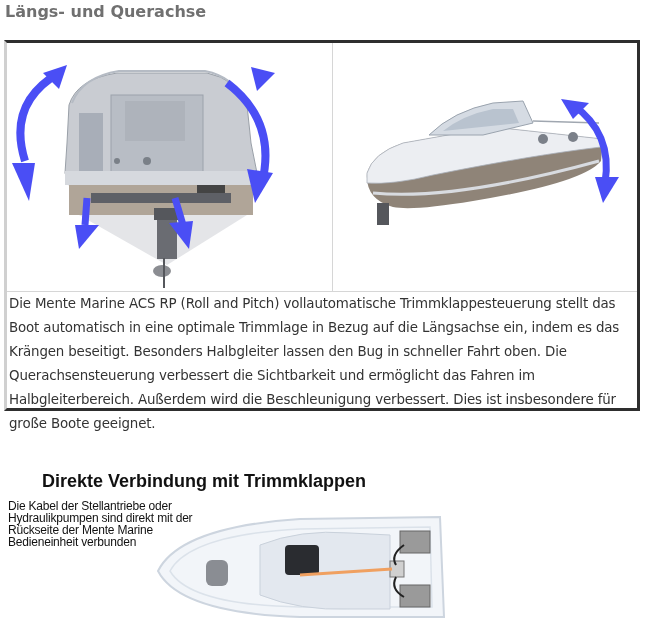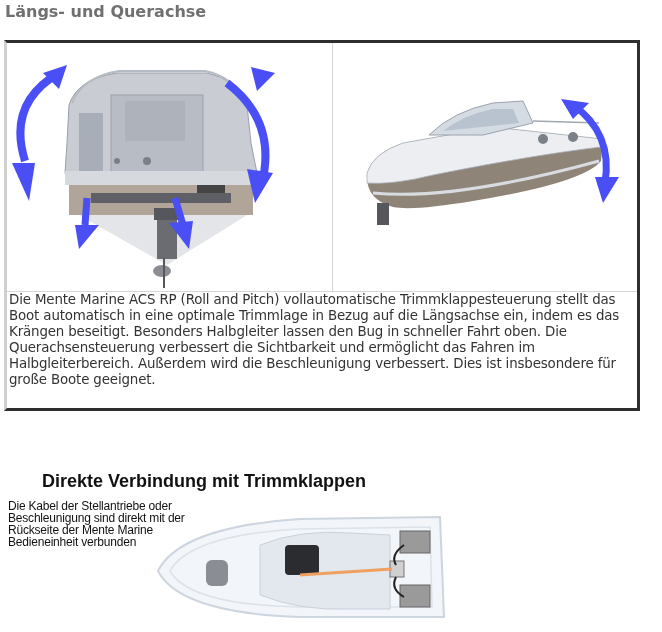--- a/index.html
+++ b/index.html
@@ -18,21 +18,21 @@
     border-right: 3px solid #2e2e2e;
     border-bottom: 3px solid #2e2e2e;
     border-left: 3px solid #d0d0d0;
   }
   .img-row { position: absolute; left: 0; top: 0; width: 630px; height: 248px; border-bottom: 1px solid #d6d6d6; }
   .img-cell-left { position: absolute; left: 0; top: 0; width: 325px; height: 248px; border-right: 1px solid #d6d6d6; }
   .img-cell-right { position: absolute; left: 326px; top: 0; width: 304px; height: 248px; }
 
   .desc-cell {
     position: absolute; left: 0; top: 249px; width: 636px;
-    font-family: "DejaVu Sans", sans-serif; font-size: 13.4px; line-height: 16px;
+    font-family: "DejaVu Sans", sans-serif; font-size: 13.4px; line-height: 24px;
     color: #333333; padding: 0 0 0 2px; box-sizing: border-box; letter-spacing: -0.15px;
   }
 
   .diagram-title {
     position: absolute; left: 42px; top: 471px;
     font-family: "Liberation Sans", sans-serif; font-weight: bold; font-size: 18px;
     color: #111111; margin: 0;
   }
   .diagram-caption {
     position: absolute; left: 8px; top: 500px; width: 200px;
@@ -102,21 +102,21 @@
         <path d="M240 62 Q280 90 272 140" fill="none" stroke="#4a4ef5" stroke-width="7"></path>
         <path d="M228 56 L256 60 L240 76 Z" fill="#4a4ef5"></path>
         <path d="M262 134 L286 134 L270 160 Z" fill="#4a4ef5"></path>
       </svg>
     </div>
   </div>
   <div class="desc-cell">Die Mente Marine ACS RP (Roll and Pitch) vollautomatische Trimmklappesteuerung stellt das Boot automatisch in eine optimale Trimmlage in Bezug auf die Längsachse ein, indem es das Krängen beseitigt. Besonders Halbgleiter lassen den Bug in schneller Fahrt oben. Die Querachsensteuerung verbessert die Sichtbarkeit und ermöglicht das Fahren im Halbgleiterbereich. Außerdem wird die Beschleunigung verbessert. Dies ist insbesondere für große Boote geeignet.</div>
 </div>
 
 <h3 class="diagram-title">Direkte Verbindung mit Trimmklappen</h3>
-<div class="diagram-caption">Die Kabel der Stellantriebe oder Beschleunigung sind direkt mit der Rückseite der Mente Marine Bedieneinheit verbunden</div>
+<div class="diagram-caption">Die Kabel der Stellantriebe oder Hydraulikpumpen sind direkt mit der Rückseite der Mente Marine Bedieneinheit verbunden</div>
 
 <svg style="position:absolute; left:150px; top:505px;" width="310" height="125" viewBox="0 0 310 125">
   <path d="M8 66 Q30 22 150 14 L290 12 L294 112 L150 112 Q30 108 8 66 Z" fill="#f2f5f9" stroke="#cdd5df" stroke-width="2"></path>
   <path d="M20 66 Q40 30 150 24 L280 22 L282 102 L150 102 Q40 100 20 66 Z" fill="none" stroke="#dbe2ea" stroke-width="1.5"></path>
   <rect x="56" y="55" width="22" height="26" rx="6" fill="#8a8d93"></rect>
   <path d="M110 40 Q150 24 200 28 L240 30 L240 104 L200 104 Q150 106 110 90 Z" fill="#e3e8ef" stroke="#c9d1db"></path>
   <rect x="135" y="40" width="34" height="30" rx="4" fill="#2a2c30"></rect>
   <rect x="250" y="26" width="30" height="22" fill="#9a9a9a" stroke="#666"></rect>
   <rect x="250" y="80" width="30" height="22" fill="#9a9a9a" stroke="#666"></rect>
   <rect x="240" y="56" width="14" height="16" fill="#d0d0d0" stroke="#777"></rect>

